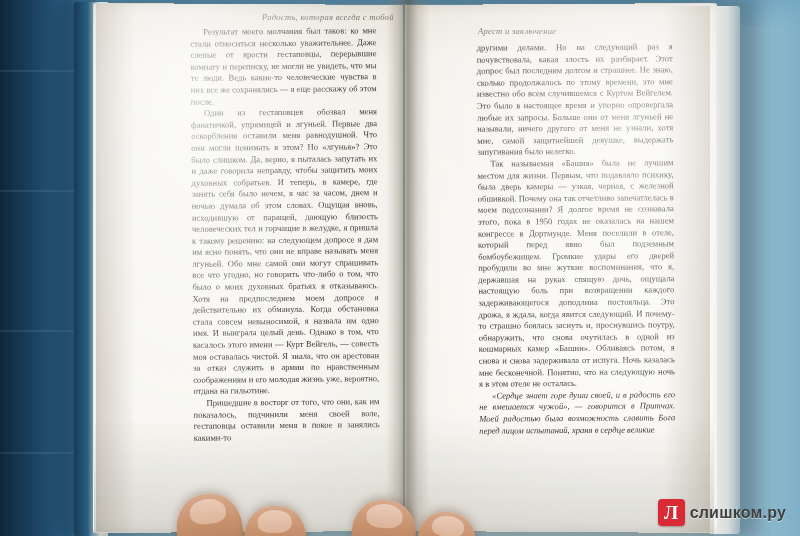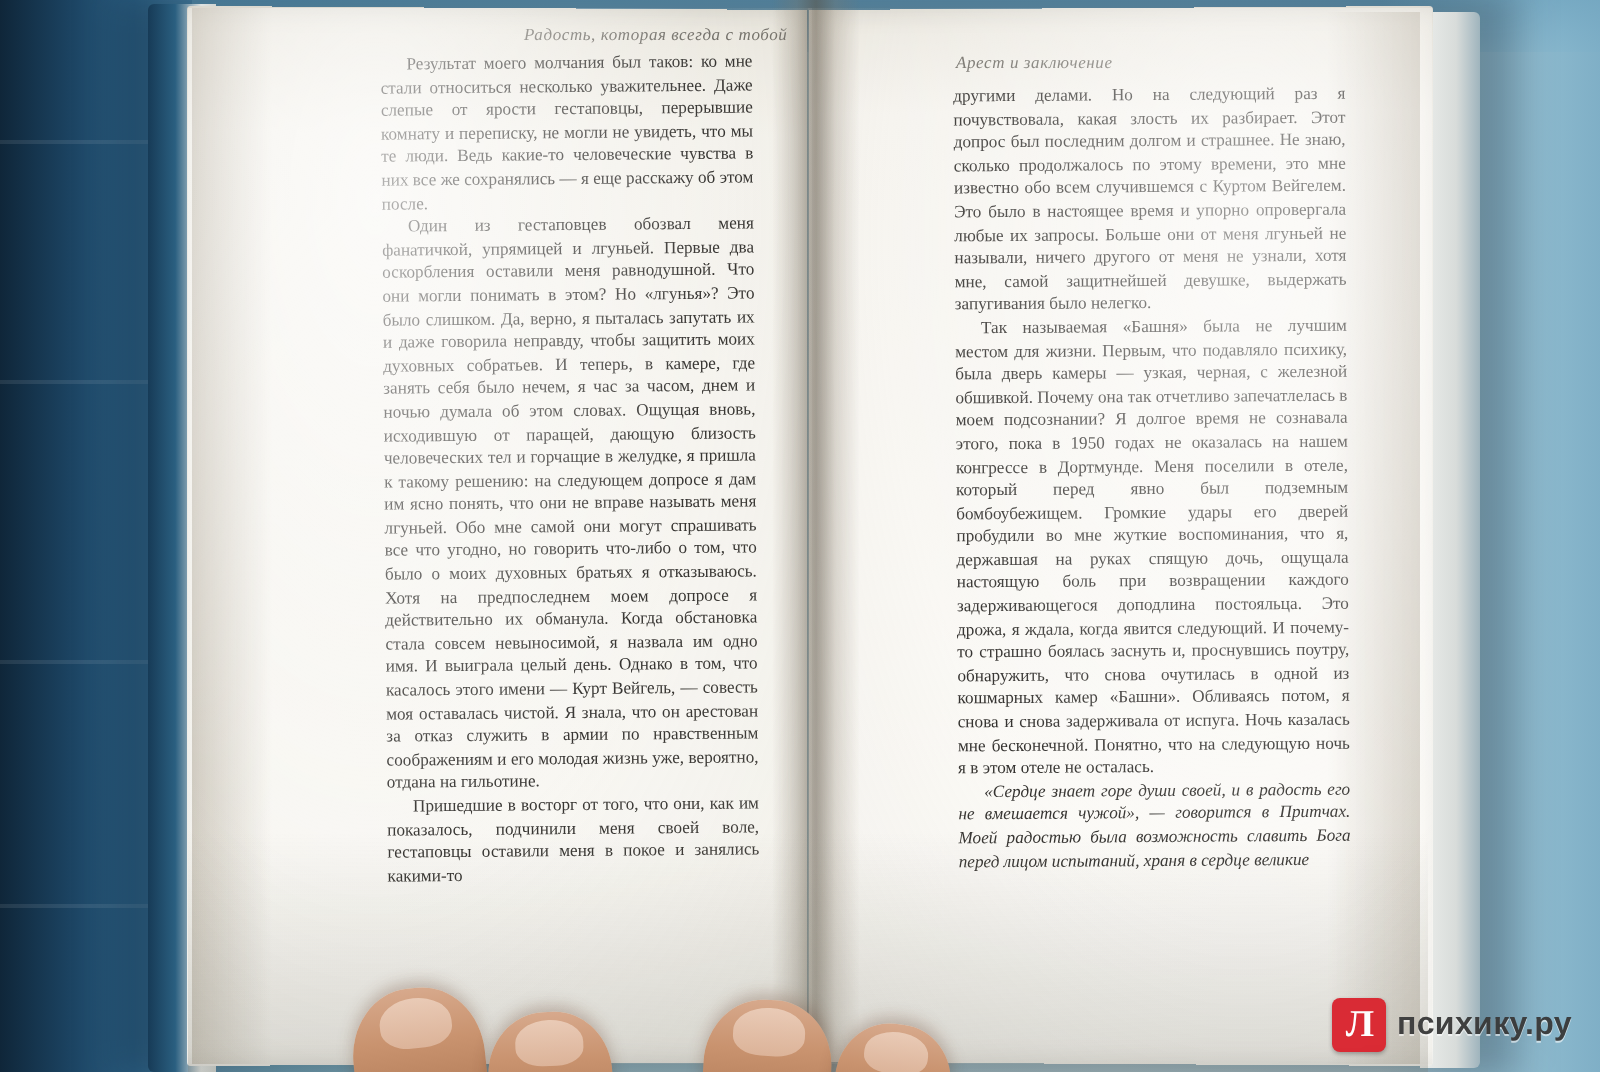--- a/index.html
+++ b/index.html
@@ -295,16 +295,16 @@
       <div class="nail"></div>
     </div>
   <div class="finger f4">
       <div class="nail"></div>
     </div>
 
   <div class="watermark">
     <div class="wm-mark">
       <span>Л</span>
     </div>
-    <div class="wm-text">психику.ру</div>
+    <div class="wm-text">слишком.ру</div>
   </div>
 
 </div>
 
 </body></html>

